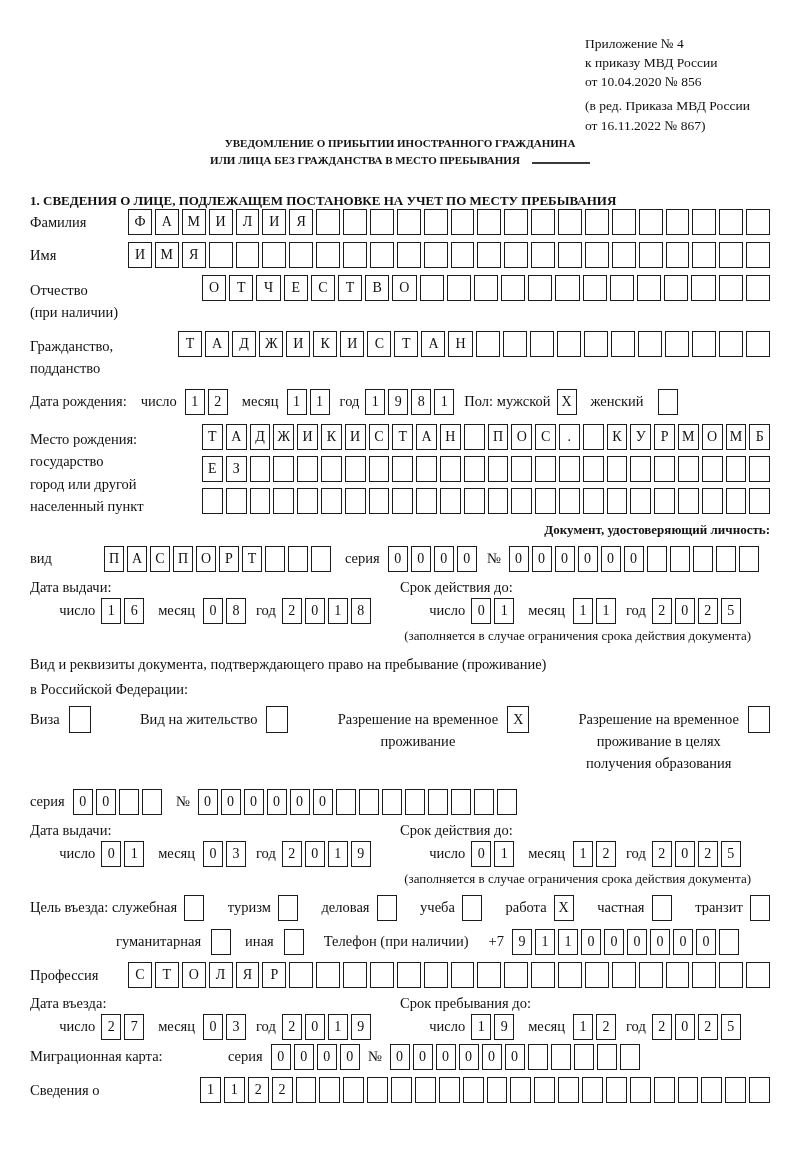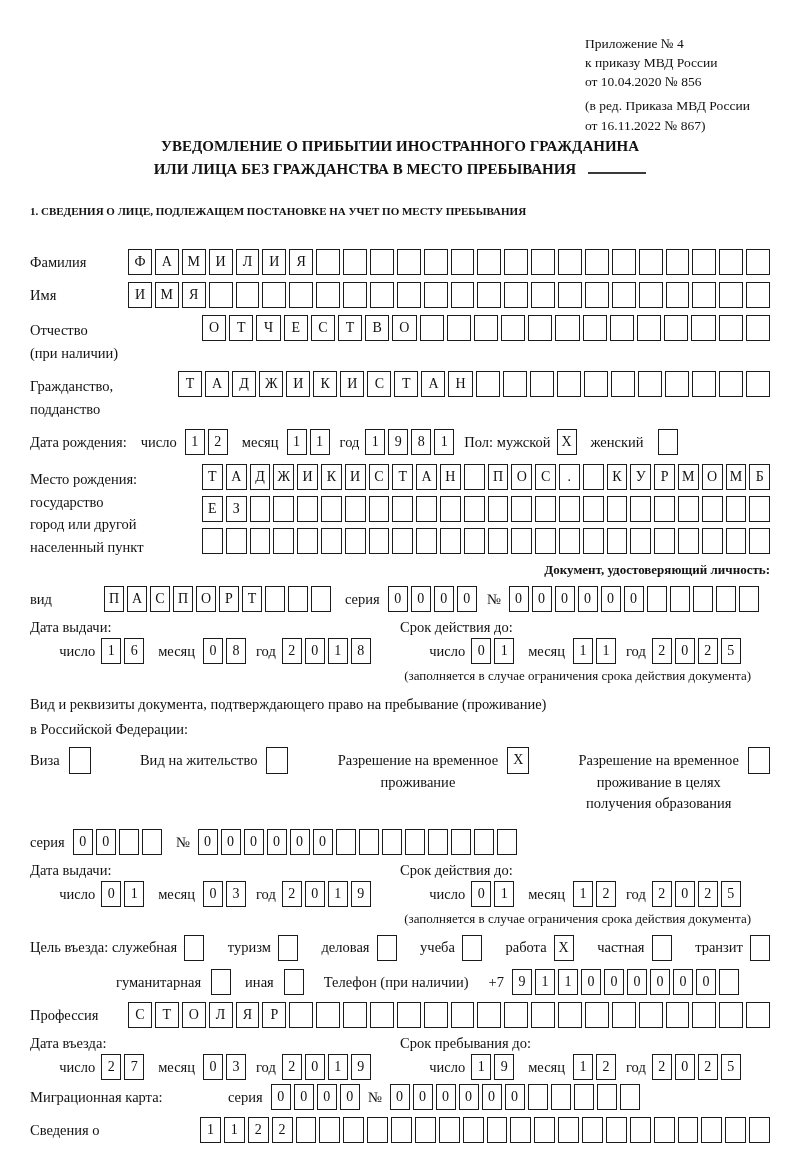--- a/index.html
+++ b/index.html
@@ -9,24 +9,24 @@
     font-family:"Liberation Serif", serif;
     color:#111; font-size:14.5px;
   }
   .page { padding:34px 30px 0 30px; }
 
   
   .hdr { margin-left:auto; width:185px; font-size:13.5px; line-height:1.42; }
   .hdr .gap { height:5px; }
   .forma { text-align:right; font-weight:bold; font-size:14.5px; margin:16px 4px 12px 0; letter-spacing:.3px; }
 
-  .title { text-align:center; font-weight:bold; font-size:15px; line-height:1.55; }
+  .title { text-align:center; font-weight:bold; font-size:11px; line-height:1.55; }
   .blank { display:inline-block; width:58px; border-bottom:2.2px solid #3a3a3a; margin-left:12px; }
 
-  .sect { font-weight:bold; font-size:11px; margin:24px 0 32px; }
+  .sect { font-weight:bold; font-size:13px; margin:24px 0 0; }
 
   
   .row { display:flex; align-items:flex-start; margin-bottom:7px; }
   .lbl { padding-top:5px; white-space:nowrap; }
   .cells { display:flex; gap:3px; flex:1; min-width:0; }
   .cell {
     flex:1; height:26px; border:1.5px solid #1c1c1c; background:#fff;
     display:flex; align-items:center; justify-content:center;
     font-size:14px; overflow:hidden;
   }

